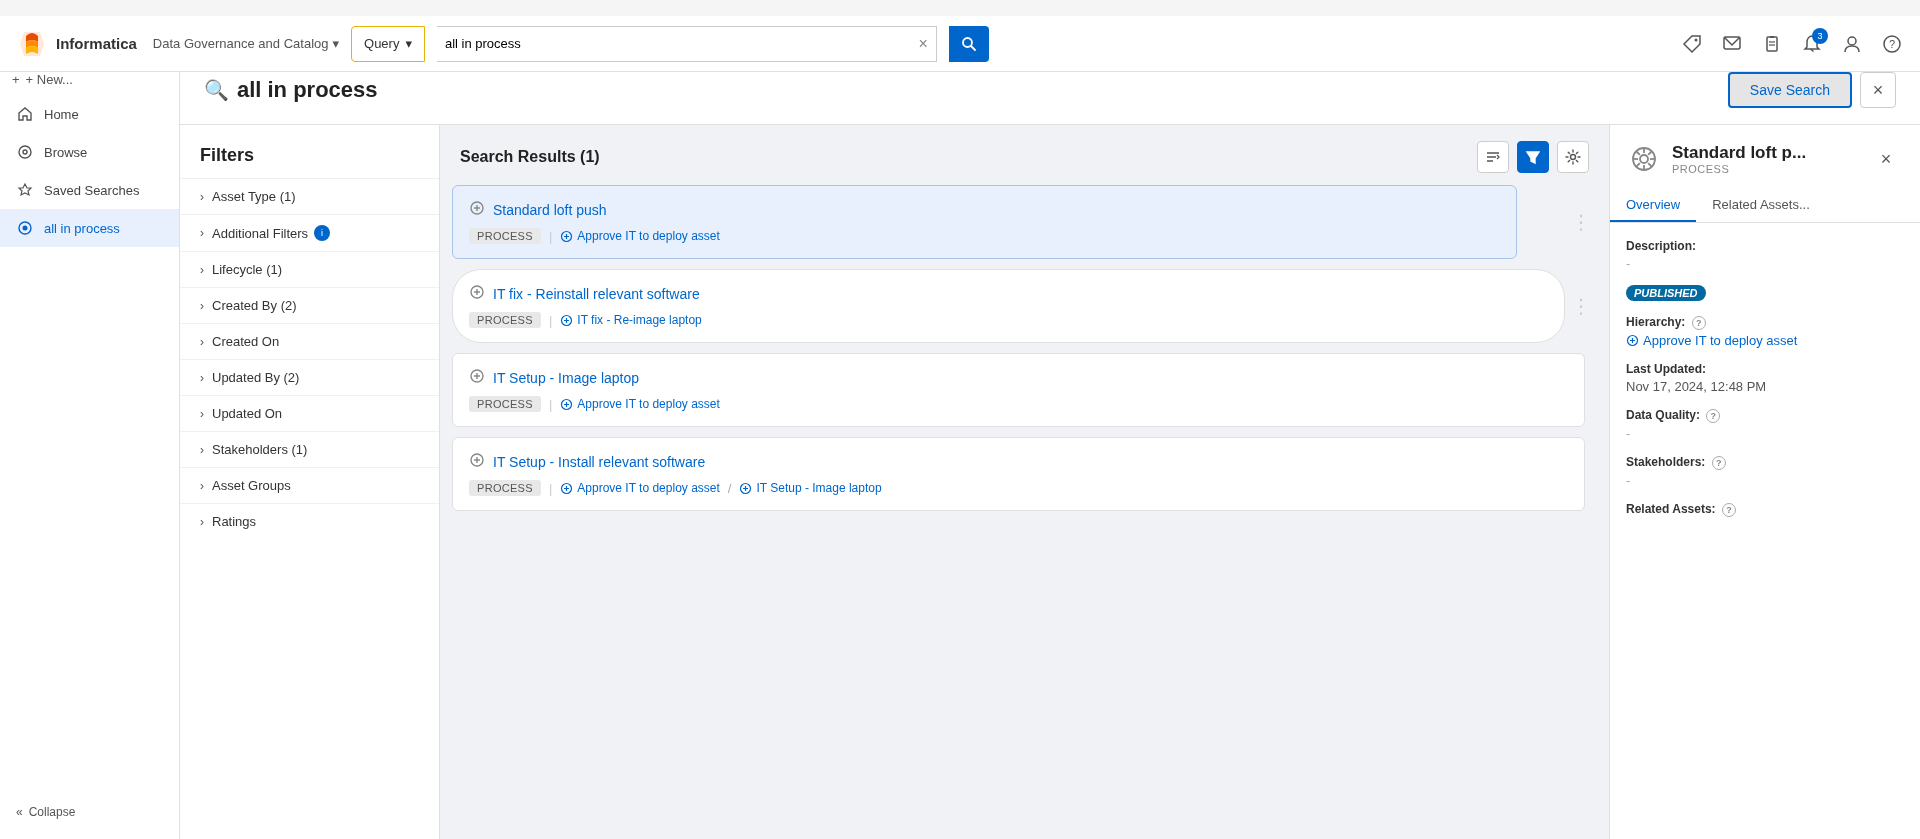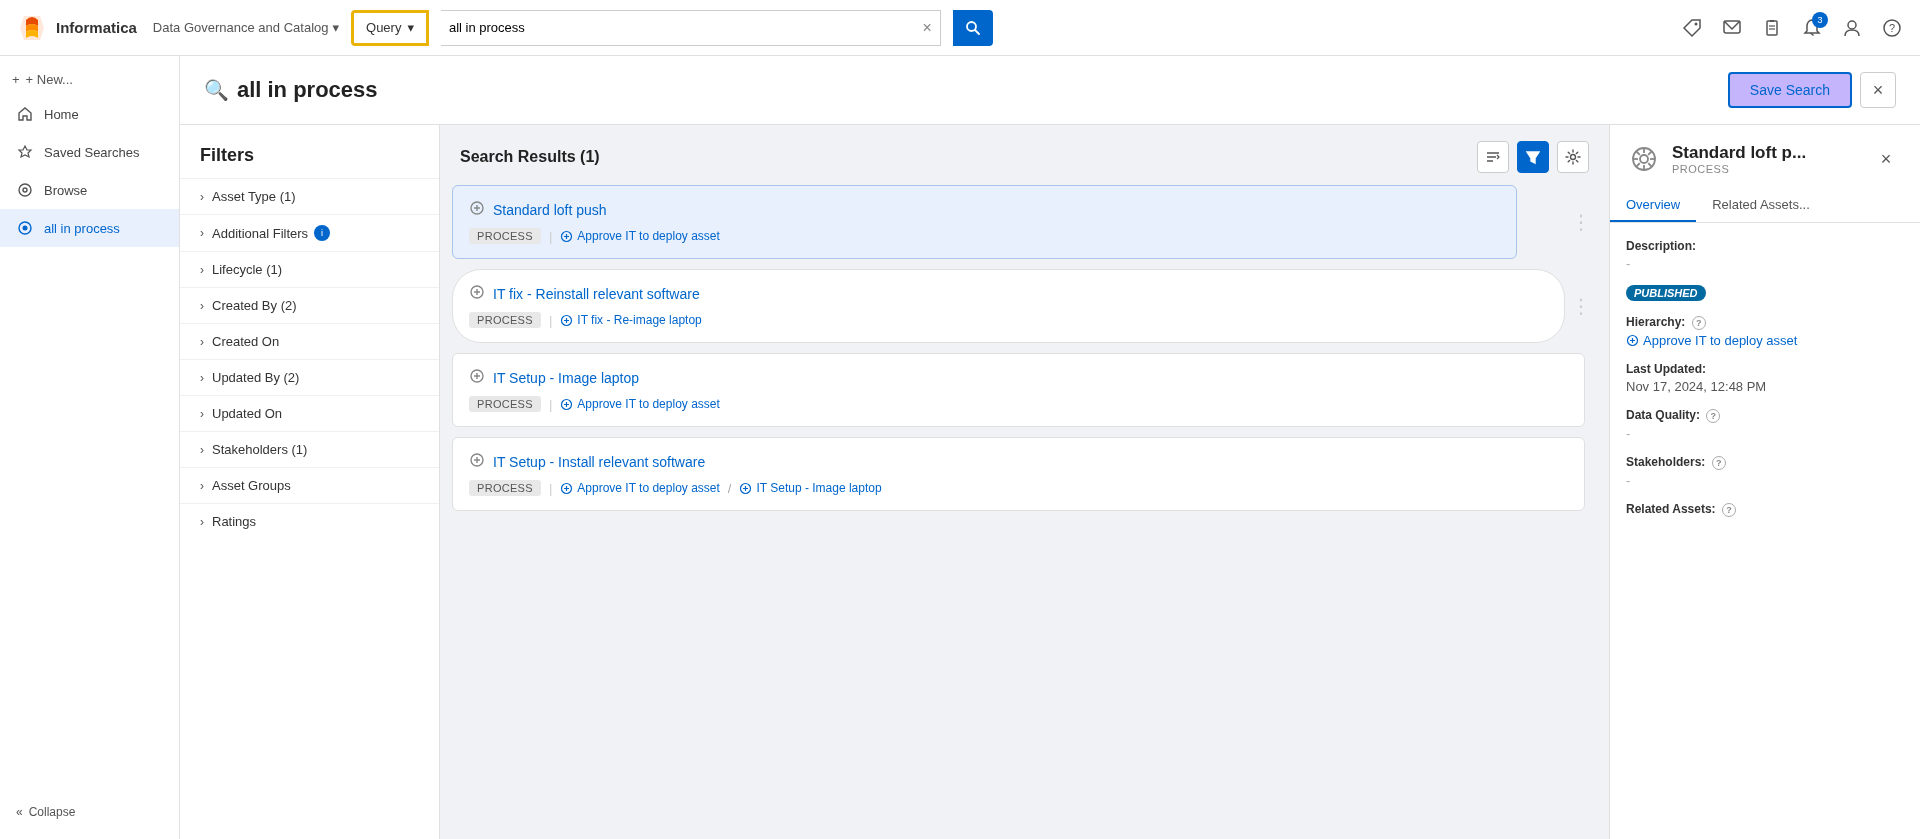--- a/index.html
+++ b/index.html
@@ -2,28 +2,28 @@
 <html><head>
   <meta charset="utf-8">
   <style>
     * { box-sizing: border-box; margin: 0; padding: 0; }
     body { font-family: 'Segoe UI', Arial, sans-serif; font-size: 13px; background: #f5f5f5; color: #333; height: 839px; overflow: hidden; }
 
     
     .top-nav {
       display: flex; align-items: center; height: 56px;
       background: #fff; border-bottom: 1px solid #e0e0e0;
-      padding: 0 16px; gap: 12px; position: fixed; top: 0; left: 0; right: 0; z-index: 100;
+      padding: 0 16px; gap: 12px; position: fixed; top: 16px; left: 0; right: 0; z-index: 100;
     }
     .logo-area { display: flex; align-items: center; gap: 8px; margin-right: 4px; }
     .logo-icon { width: 32px; height: 32px; }
     .logo-text { font-size: 15px; font-weight: 600; color: #333; }
     .app-name { display: flex; align-items: center; gap: 4px; color: #555; font-size: 13px; cursor: pointer; }
     .search-type-select {
-      display: flex; align-items: center; border: 3px solid #eab308; border-radius: 4px 0 0 4px;
+      display: flex; align-items: center; border: 1px solid #eab308; border-radius: 4px 0 0 4px;
       padding: 0 12px; height: 36px; background: #fff; cursor: pointer; gap: 6px; font-size: 13px;
     }
     .search-input-wrapper {
       display: flex; align-items: center; flex: 1; max-width: 500px;
       border: 1px solid #ccc; border-left: none; height: 36px; background: #fff;
     }
     .search-input {
       flex: 1; border: none; outline: none; padding: 0 8px; font-size: 13px;
     }
     .search-clear { padding: 0 8px; cursor: pointer; color: #888; font-size: 16px; }
@@ -137,21 +137,21 @@
     
     .page-header-bar {
       display: flex; align-items: center; justify-content: space-between;
       padding: 16px 24px; background: #fff; border-bottom: 1px solid #e0e0e0; width: 100%;
     }
     .page-title-area { display: flex; align-items: center; gap: 8px; }
     .page-title-icon { font-size: 20px; color: #555; }
     .page-title { font-size: 22px; font-weight: 600; color: #222; }
     .header-actions { display: flex; align-items: center; gap: 8px; }
     .save-search-btn {
-      background: #c4b5fd; border: 2px solid #0066cc; color: #0066cc;
+      background: #e5e5e5; border: 2px solid #0066cc; color: #0066cc;
       padding: 8px 20px; border-radius: 4px; font-size: 14px; font-weight: 500; cursor: pointer;
     }
     .header-close-btn {
       background: #fff; border: 1px solid #ccc; color: #555;
       width: 36px; height: 36px; border-radius: 4px; font-size: 18px; cursor: pointer;
       display: flex; align-items: center; justify-content: center;
     }
 
     
     ::-webkit-scrollbar { width: 6px; }
@@ -249,33 +249,33 @@
       <span class="sidebar-item-icon">
         <svg width="16" height="16" viewBox="0 0 16 16" fill="none">
             <path d="M2 7L8 2L14 7V14H10V10H6V14H2Z" stroke="#555" stroke-width="1.4" fill="none"></path>
           </svg>
       </span>
       <span>Home</span>
     </div>
     <div class="sidebar-item">
       <span class="sidebar-item-icon">
         <svg width="16" height="16" viewBox="0 0 16 16" fill="none">
-            <polygon points="8,2 10,6 14,6 11,9 12,13 8,11 4,13 5,9 2,6 6,6" stroke="#555" stroke-width="1.2" fill="none"></polygon>
-          </svg>
-      </span>
-      <span>Saved Searches</span>
-    </div>
-    <div class="sidebar-item">
-      <span class="sidebar-item-icon">
-        <svg width="16" height="16" viewBox="0 0 16 16" fill="none">
             <circle cx="8" cy="8" r="6" stroke="#555" stroke-width="1.4"></circle>
             <circle cx="8" cy="8" r="2" stroke="#555" stroke-width="1.4"></circle>
           </svg>
       </span>
       <span>Browse</span>
+    </div>
+    <div class="sidebar-item">
+      <span class="sidebar-item-icon">
+        <svg width="16" height="16" viewBox="0 0 16 16" fill="none">
+            <polygon points="8,2 10,6 14,6 11,9 12,13 8,11 4,13 5,9 2,6 6,6" stroke="#555" stroke-width="1.2" fill="none"></polygon>
+          </svg>
+      </span>
+      <span>Saved Searches</span>
     </div>
     <div class="sidebar-item active">
       <span class="sidebar-item-icon">
         <svg width="16" height="16" viewBox="0 0 16 16" fill="none">
             <circle cx="8" cy="8" r="6" stroke="#0066cc" stroke-width="1.4"></circle>
             <circle cx="8" cy="8" r="2.5" fill="#0066cc"></circle>
           </svg>
       </span>
       <span>all in process</span>
     </div>

